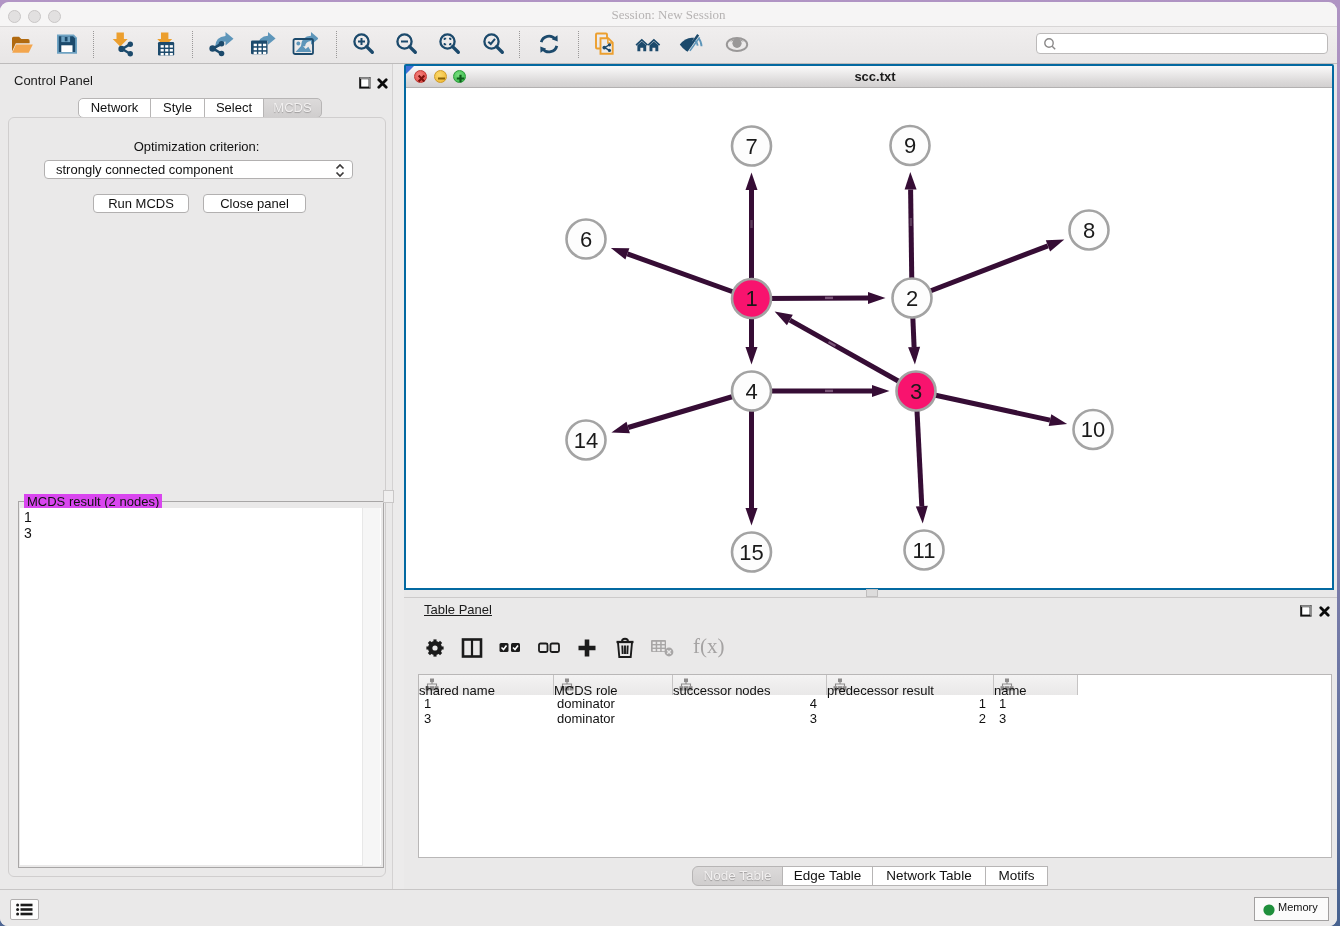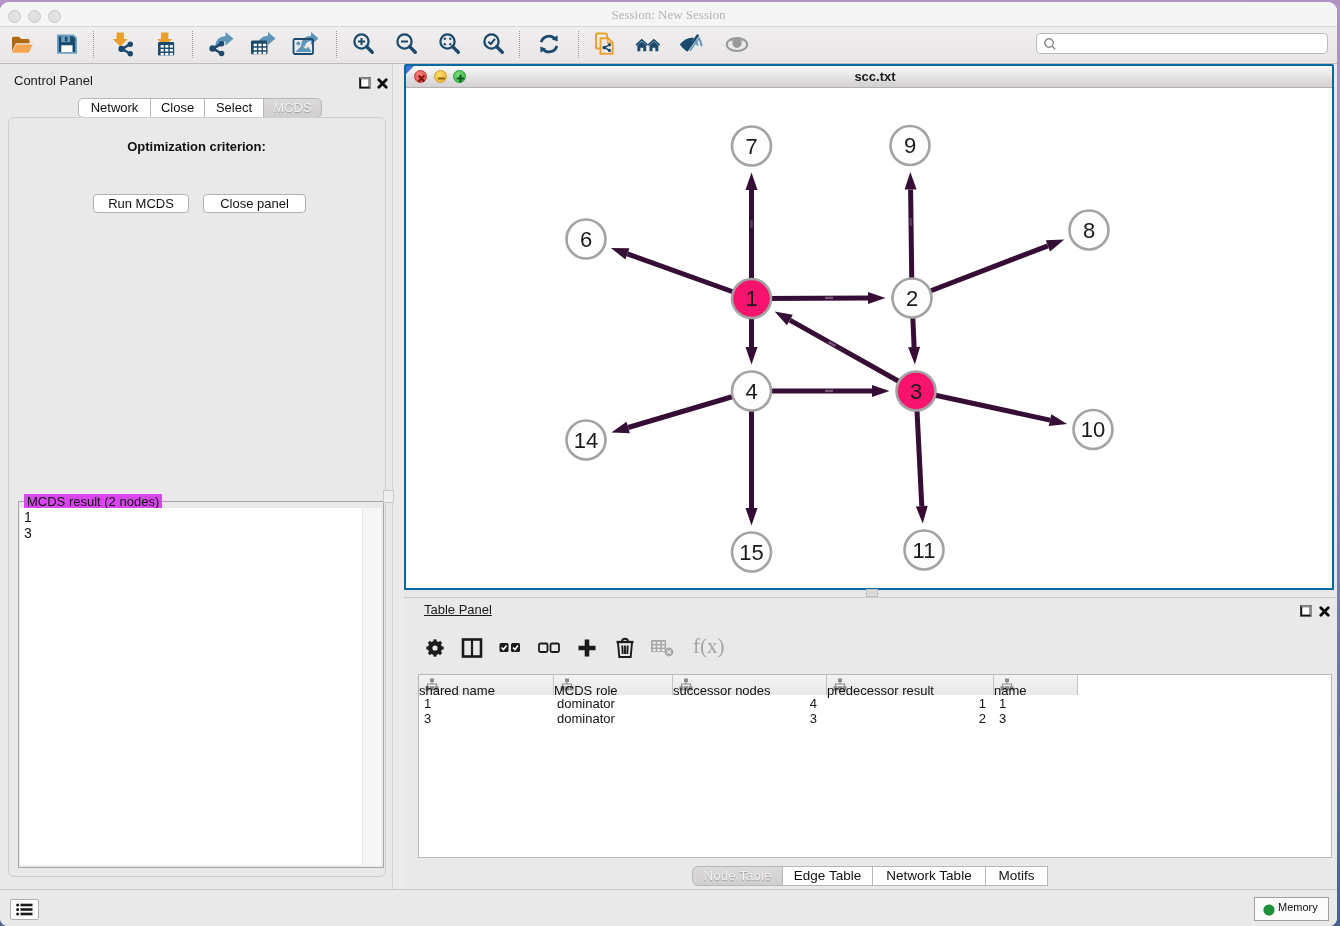--- a/index.html
+++ b/index.html
@@ -15,21 +15,21 @@
 .ticon{position:absolute;top:4px;}
 #search{position:absolute;left:1036px;top:6px;width:290px;height:19px;background:#fff;
  border:1px solid #bcbaba;border-radius:4px;}
 #control{left:0;top:62px;width:393px;height:825px;background:#eae9e9;border-right:1px solid #d4d2d2;box-sizing:border-box;}
 #cptitle{left:14px;top:9px;font-size:13px;color:#1b1b1b;}
 .paneicons{position:absolute;top:11px;}
 #control .tab{top:34px;}
 .tab{position:absolute;height:18px;border:1px solid #b7b5b5;background:#fff;
  font-size:13px;color:#111;text-align:center;line-height:18px;}
 #tabpanel{left:8px;top:53px;width:376px;height:758px;border:1px solid #d0cece;border-radius:6px;background:#eae9e9;}
-#optlabel{left:0;top:75px;width:393px;text-align:center;font-size:13px;color:#111;font-weight:bold;}
+#optlabel{left:0;top:75px;width:393px;text-align:center;font-size:13px;color:#111;}
 #combo{left:44px;top:96px;width:296px;height:17px;background:#fff;border:1px solid #b2b0b0;border-radius:4px;
  font-size:13px;color:#111;line-height:17px;padding-left:11px;}
 .btn{position:absolute;top:130px;height:17px;background:#fff;border:1px solid #b2b0b0;border-radius:4px;
  font-size:13px;color:#111;text-align:center;line-height:17px;}
 #fieldset{left:18px;top:437px;width:364px;height:365px;border:1px solid #a8a6a6;}
 #fslegend{position:absolute;left:5px;top:-8px;background:#d946ef;padding:0 3px;font-size:13px;color:#111;}
 #fswhite{position:absolute;left:1px;top:6px;width:361px;height:357px;background:#fff;}
 #fsscroll{position:absolute;right:1px;top:0;width:17px;height:358px;background:#f6f6f6;border-left:1px solid #e8e8e8;}
 #fstext{position:absolute;left:4px;top:2px;font-size:14px;color:#111;line-height:15.5px;}
 #rightarea{left:404px;top:62px;width:933px;height:825px;background:#e9e8e8;}
@@ -216,25 +216,28 @@
 <div id="cptitle" class="abs">Control Panel</div>
 <div class="paneicons" style="left:359px;"><svg width="12" height="12" viewBox="0 0 12 12">
           <rect x="1.2" y="1.2" width="9.4" height="9.4" fill="#fff" stroke="#111" stroke-width="2"></rect>
           <rect x="1.2" y="0.4" width="9.4" height="1.4" fill="#ababab"></rect>
           <rect x="10.2" y="1.2" width="1.4" height="9.4" fill="#ababab"></rect>
         </svg></div>
 <div class="paneicons" style="left:377px;"><svg width="11" height="11" viewBox="0 0 11 11">
           <path d="M1.8 1.8 L9.2 9.2 M9.2 1.8 L1.8 9.2" stroke="#0a0a0a" stroke-width="2.8" stroke-linecap="round"></path>
         </svg></div>
 <div class="tab" style="left:78px;width:71px;border-radius:5px 0 0 5px;">Network</div>
-<div class="tab" style="left:150px;width:53px;">Close</div>
+<div class="tab" style="left:150px;width:53px;">Style</div>
 <div class="tab" style="left:204px;width:58px;">Select</div>
 <div class="tab" style="left:263px;width:57px;border-radius:0 5px 5px 0;background:linear-gradient(#dcdada,#d0cece);color:#f2f0f0;text-shadow:0 1px 1px #9d9b9b;">MCDS</div>
 <div id="tabpanel" class="abs"></div>
 <div id="optlabel" class="abs">Optimization criterion:</div>
+<div id="combo" class="abs">strongly connected component<svg width="12" height="15" viewBox="0 0 12 15" style="position:absolute;right:6px;top:2px;">
+          <path d="M2.5 5.5 L6 2 9.5 5.5 M2.5 9.5 L6 13 9.5 9.5" fill="none" stroke="#3c3a3a" stroke-width="1.7"></path>
+        </svg></div>
 <div class="btn" style="left:93px;width:94px;">Run MCDS</div>
 <div class="btn" style="left:203px;width:101px;">Close panel</div>
 <div id="fieldset" class="abs">
   <div id="fslegend">MCDS result (2 nodes)</div>
   <div id="fswhite">
           <div id="fsscroll"></div>
           <div id="fstext">1<br>3</div>
         </div>
 </div>
 </div>

